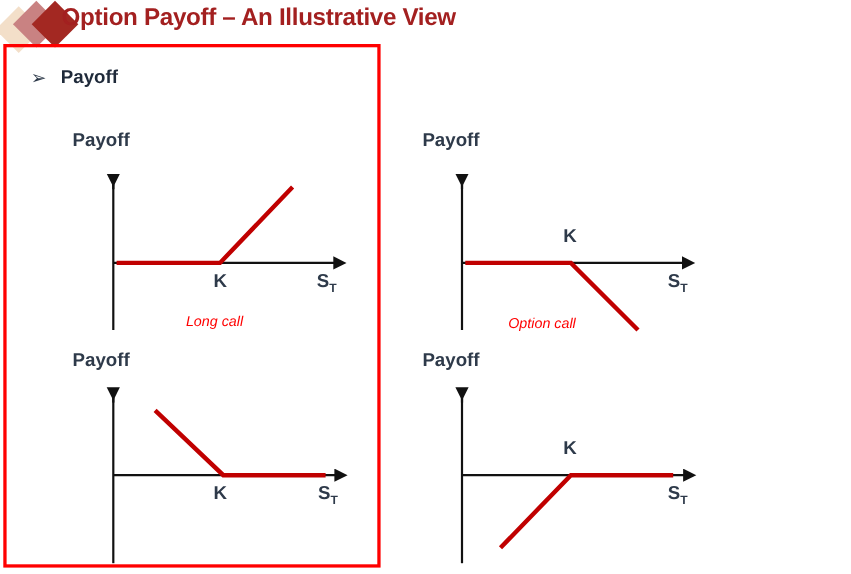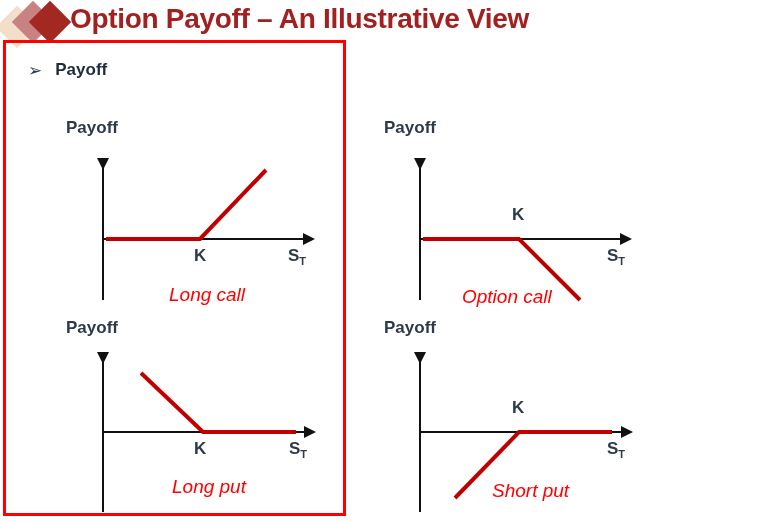--- a/index.html
+++ b/index.html
@@ -12,23 +12,23 @@
     height: 522px;
     position: relative;
     overflow: hidden;
     font-family: "Liberation Sans", sans-serif;
     -webkit-font-smoothing: antialiased;
   }
 
   
   #slide-title {
     position: absolute;
-    left: 70px;
+    left: 56px;
     top: 3px;
-    font-size: 28px;
+    font-size: 22px;
     font-weight: bold;
     color: #A32020;
     letter-spacing: -0.3px;
     white-space: nowrap;
   }
 
   #title-decoration {
     position: absolute;
     left: 0px;
     top: 2px;
@@ -93,21 +93,21 @@
     font-weight: bold;
     color: #2E3A4A;
     white-space: nowrap;
   }
   .axis-label .sub {
     font-size: 11px;
     vertical-align: sub;
   }
   .series-label {
     position: absolute;
-    font-size: 19px;
+    font-size: 13px;
     font-style: italic;
     color: #FF0000;
     white-space: nowrap;
   }
   svg { position: absolute; left: 0; top: 0; overflow: visible; }
 </style>
 </head>
 <body>
 
 <div id="title-decoration">
@@ -169,32 +169,30 @@
         <path d="M0,0 L0,6 L6,3 z" fill="#111111"></path>
       </marker>
     </defs>
     <line x1="103" y1="362" x2="103" y2="512" stroke="#111111" stroke-width="2"></line>
     <line x1="103" y1="354" x2="103" y2="366" stroke="#111111" stroke-width="2" marker-start="url(#ah3)"></line>
     <line x1="103" y1="432" x2="306" y2="432" stroke="#111111" stroke-width="2" marker-end="url(#ah3)"></line>
     <polyline points="141,373 203,432 296,432" fill="none" stroke="#C00000" stroke-width="4" stroke-linejoin="miter"></polyline>
   </svg>
   <div class="axis-label" style="left:194px; top:439px;">K</div>
   <div class="axis-label" style="left:289px; top:439px;"><span>S</span><span class="sub">T</span></div>
-  <div class="series-label" style="left:172px; top:476px;">Long put</div>
 </div>
 
 <div class="chart" style="left:0; top:0; width:774px; height:522px;">
   <div class="chart-title" style="left:384px; top:318px;">Payoff</div>
   <svg width="774" height="522">
     <defs>
       <marker id="ah4" markerWidth="9" markerHeight="9" refX="1" refY="3" orient="auto">
         <path d="M0,0 L0,6 L6,3 z" fill="#111111"></path>
       </marker>
     </defs>
     <line x1="420" y1="362" x2="420" y2="512" stroke="#111111" stroke-width="2"></line>
     <line x1="420" y1="354" x2="420" y2="366" stroke="#111111" stroke-width="2" marker-start="url(#ah4)"></line>
     <line x1="420" y1="432" x2="623" y2="432" stroke="#111111" stroke-width="2" marker-end="url(#ah4)"></line>
     <polyline points="455,498 519,432 612,432" fill="none" stroke="#C00000" stroke-width="4" stroke-linejoin="miter"></polyline>
   </svg>
   <div class="axis-label" style="left:512px; top:398px;">K</div>
   <div class="axis-label" style="left:607px; top:439px;"><span>S</span><span class="sub">T</span></div>
-  <div class="series-label" style="left:492px; top:480px;">Short put</div>
 </div>
 
 </body></html>

